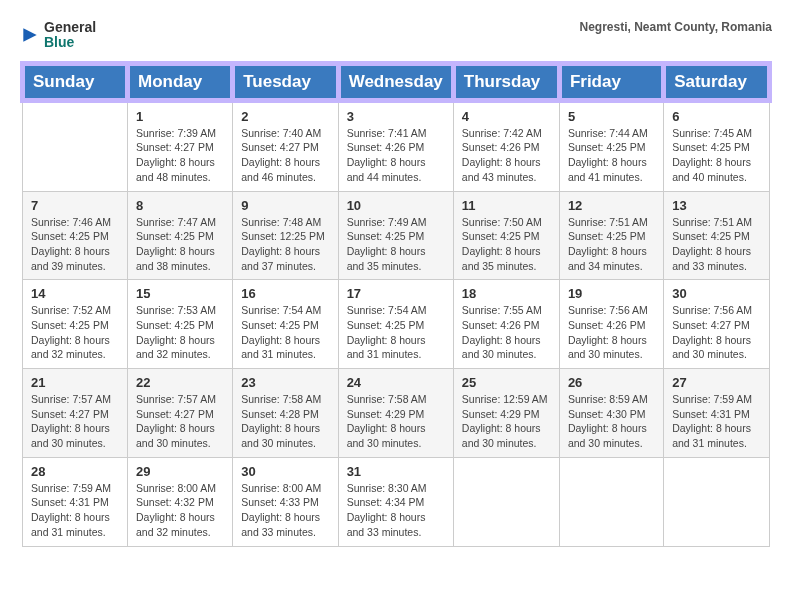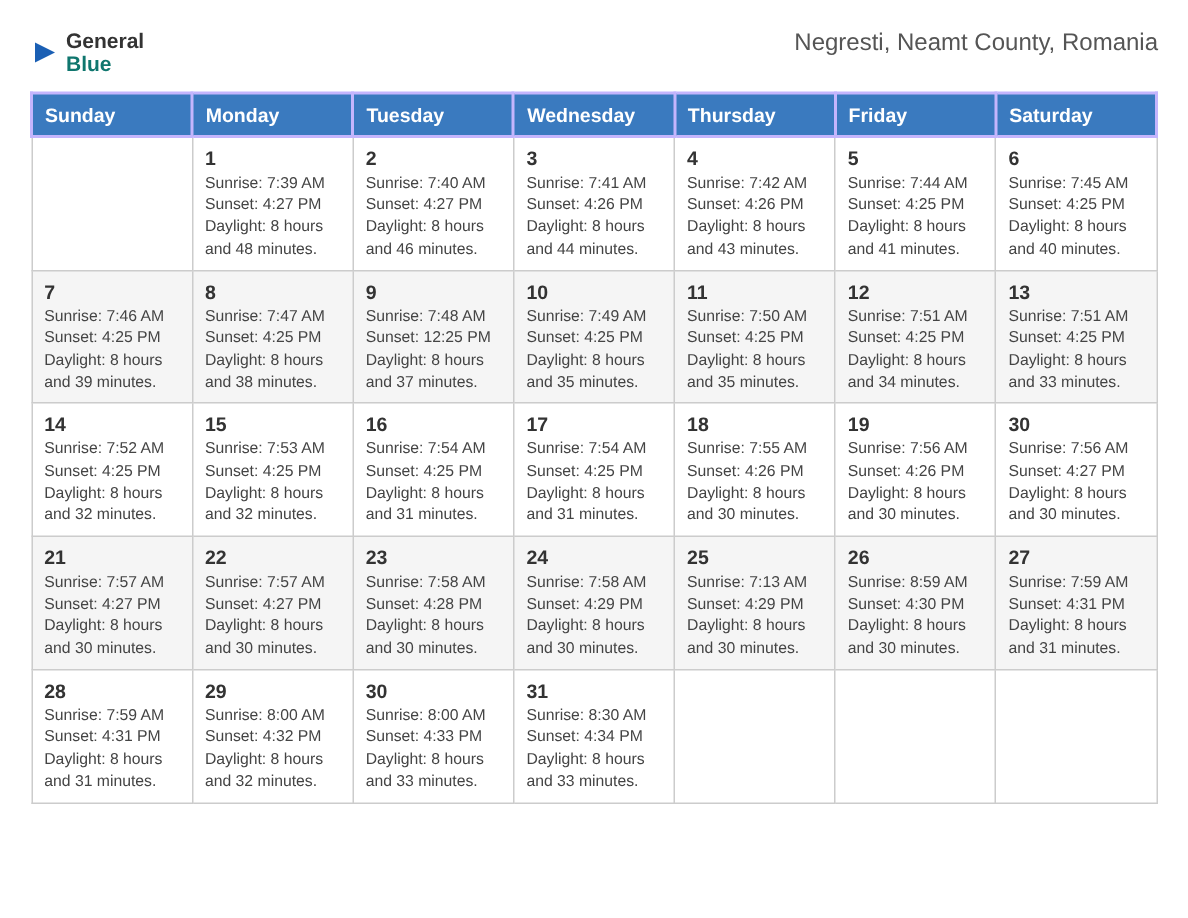--- a/index.html
+++ b/index.html
@@ -36,35 +36,36 @@
     }
     .title-area {
       text-align: right;
     }
     .main-title {
       font-size: 32px;
       font-weight: normal;
       color: #333;
     }
     .subtitle {
-      font-size: 16px;
+      font-size: 12px;
       color: #555;
+      font-weight: bold;
     }
     .calendar {
       width: 100%;
       border-collapse: collapse;
       border: 1px solid #ccc;
     }
     .calendar th {
       background-color: #3a7abf;
       color: white;
       padding: 6px 8px;
       text-align: left;
-      font-size: 13px;
-      border: 2px solid #c4b5fd;
+      font-size: 17px;
+      border: 5px solid #c4b5fd;
     }
     .calendar td {
       vertical-align: top;
       padding: 6px 8px;
       border: 1px solid #ccc;
       font-size: 11px;
       color: #333;
       min-height: 80px;
       width: calc(100% / 7);
     }
@@ -288,21 +289,21 @@
         </td>
         <td>
           <span class="day-number">24</span>
           <div class="day-info">Sunrise: 7:58 AM
 Sunset: 4:29 PM
 Daylight: 8 hours
 and 30 minutes.</div>
         </td>
         <td>
           <span class="day-number">25</span>
-          <div class="day-info">Sunrise: 7:13 AM
+          <div class="day-info">Sunrise: 12:59 AM
 Sunset: 4:29 PM
 Daylight: 8 hours
 and 30 minutes.</div>
         </td>
         <td>
           <span class="day-number">26</span>
           <div class="day-info">Sunrise: 8:59 AM
 Sunset: 4:30 PM
 Daylight: 8 hours
 and 30 minutes.</div>

